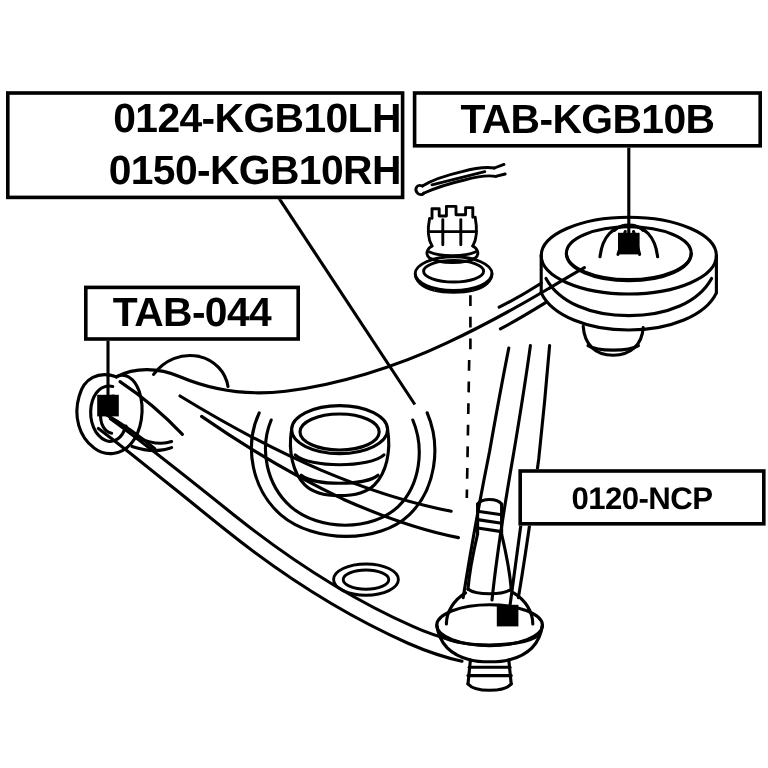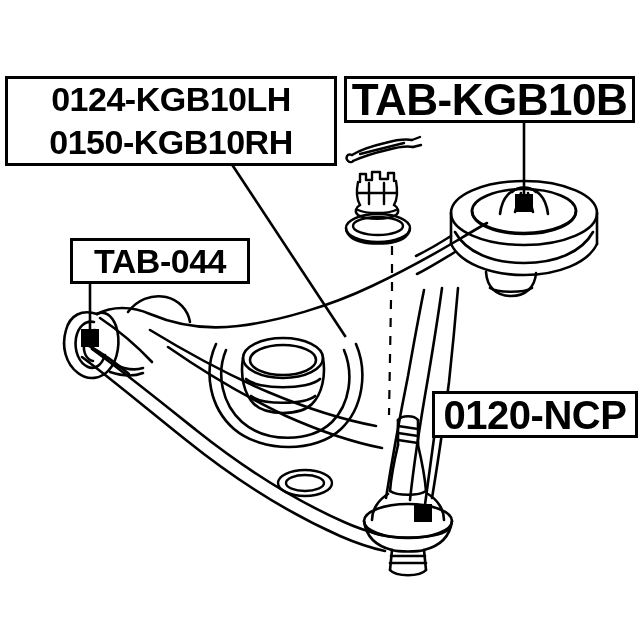--- a/index.html
+++ b/index.html
@@ -45,50 +45,51 @@
     line-height: 1.0;
     font-weight: bold;
   }
   #callout-0124 {
     left: 5px;
     top: 76px;
     width: 332px;
     height: 90px;
     padding: 3px 0 4px 0;
     justify-content: space-between;
+    align-items: flex-end;
   }
   #callout-0124 .line {
     font-size: 34px;
   }
   #callout-tabkgb {
     left: 344px;
     top: 76px;
     width: 291px;
     height: 47px;
   }
   #callout-tabkgb .line {
-    font-size: 44px;
+    font-size: 34px;
   }
   #callout-tab044 {
     left: 70px;
     top: 238px;
     width: 180px;
     height: 46px;
   }
   #callout-tab044 .line {
     font-size: 34px;
   }
   #callout-0120 {
     left: 432px;
     top: 391px;
     width: 206px;
     height: 47px;
   }
   #callout-0120 .line {
-    font-size: 40px;
+    font-size: 26px;
   }
 </style>
 </head>
 <body>
 
 <div id="canvas">
 
   <svg id="art" viewBox="0 0 640 640" xmlns="http://www.w3.org/2000/svg">
 
     <g fill="none" stroke="#000000" stroke-width="2.6" stroke-linecap="round" stroke-linejoin="round">

